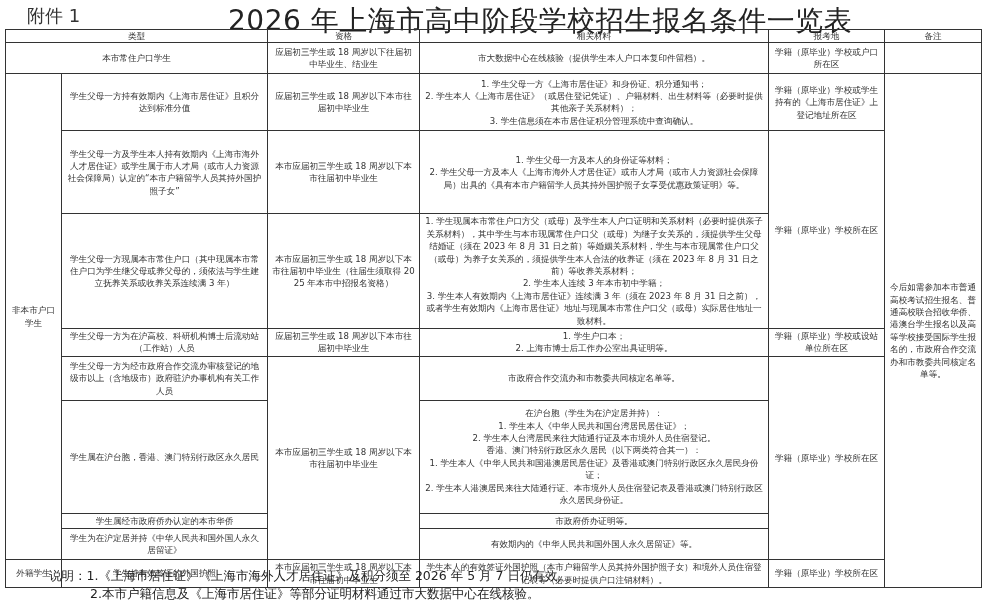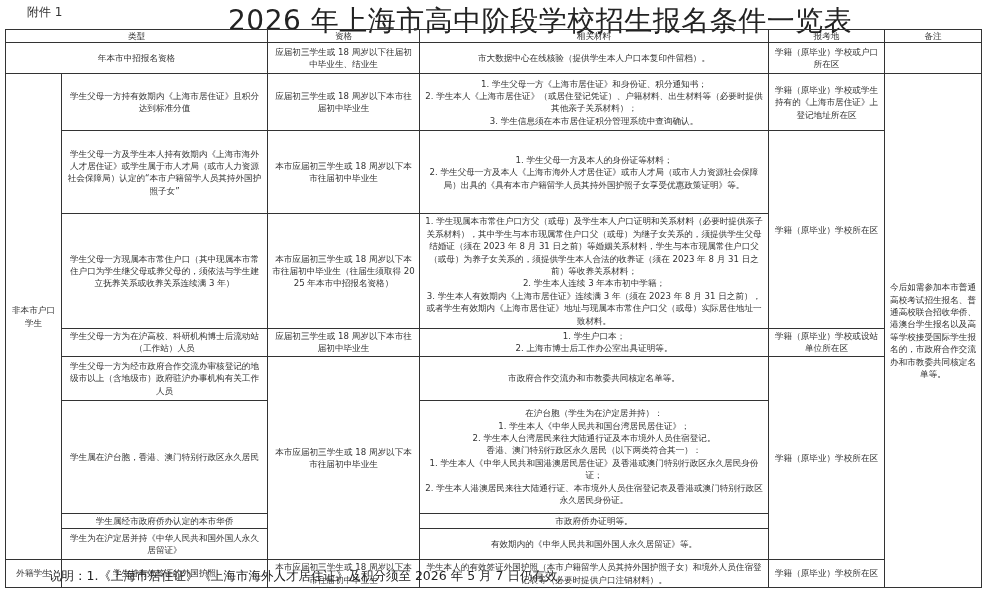--- a/index.html
+++ b/index.html
@@ -1,18 +1,18 @@
 <!DOCTYPE html>
 <html><head>
 <meta charset="utf-8">
 <style>
   html, body { margin: 0; padding: 0; background: #fff; }
   body { width: 985px; height: 604px; position: relative; overflow: hidden;
          font-family: "DejaVu Sans", "Liberation Sans", sans-serif; color: #222; }
-  .attach { position: absolute; left: 27px; top: 4px; font-size: 12px; color: #333; }
+  .attach { position: absolute; left: 27px; top: 4px; font-size: 18px; color: #333; }
   .title { position: absolute; left: 228px; top: 2px; font-size: 28px; color: #222; letter-spacing: 0.5px; }
   table { position: absolute; left: 5px; top: 29px; border-collapse: collapse; table-layout: fixed;
           width: 976px; font-size: 8.6px; line-height: 12.4px; color: #333; }
   td, th { border: 1px solid #333; padding: 1px 4px; vertical-align: middle; word-break: break-all; }
   th { font-weight: normal; text-align: center; height: 10px; padding: 0 4px; }
   .c { text-align: center; }
   .l { text-align: center; }
   .notes { position: absolute; left: 27px; top: 567px; font-size: 12.5px; line-height: 18px; color: #222; margin-left: 22px; }
   .notes div { white-space: nowrap; }
   .notes .n2 { padding-left: 41px; }
@@ -37,21 +37,21 @@
       <th colspan="2">类型</th>
       <th>资格</th>
       <th>相关材料</th>
       <th>报考地</th>
       <th>备注</th>
     </tr>
   </thead>
   <tbody>
 
     <tr style="height:31px">
-      <td colspan="2" class="c">年本市中招报名资格</td>
+      <td colspan="2" class="c">本市常住户口学生</td>
       <td class="c">应届初三学生或 18 周岁以下往届初中毕业生、结业生</td>
       <td class="l">
         <div>市大数据中心在线核验（提供学生本人户口本复印件留档）。</div>
       </td>
       <td class="c">学籍（原毕业）学校或户口所在区</td>
       <td></td>
     </tr>
 
     <tr style="height:57px">
       <td rowspan="8" class="c">非本市户口学生</td>
@@ -140,13 +140,14 @@
       <td class="l">
         <div>学生本人的有效签证外国护照（本市户籍留学人员其持外国护照子女）和境外人员住宿登记表等（必要时提供户口注销材料）。</div>
       </td>
       <td class="l">学籍（原毕业）学校所在区</td>
     </tr>
   </tbody>
 </table>
 
 <div class="notes">
   <div>说明：1.《上海市居住证》《上海市海外人才居住证》及积分须至 2026 年 5 月 7 日仍有效。</div>
+  <div class="n2">2.本市户籍信息及《上海市居住证》等部分证明材料通过市大数据中心在线核验。</div>
 </div>
 
 </body></html>

